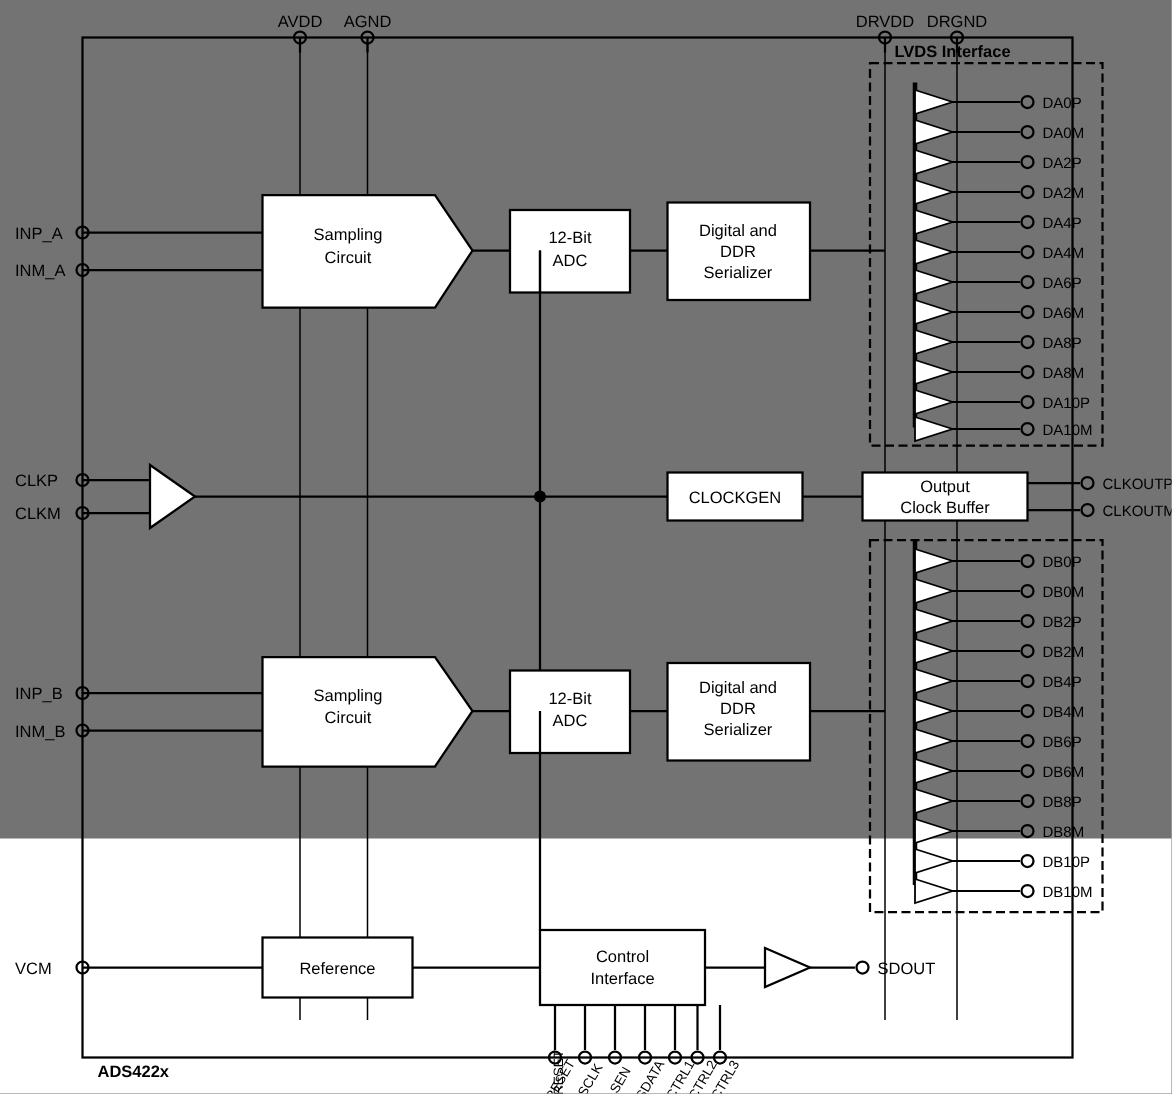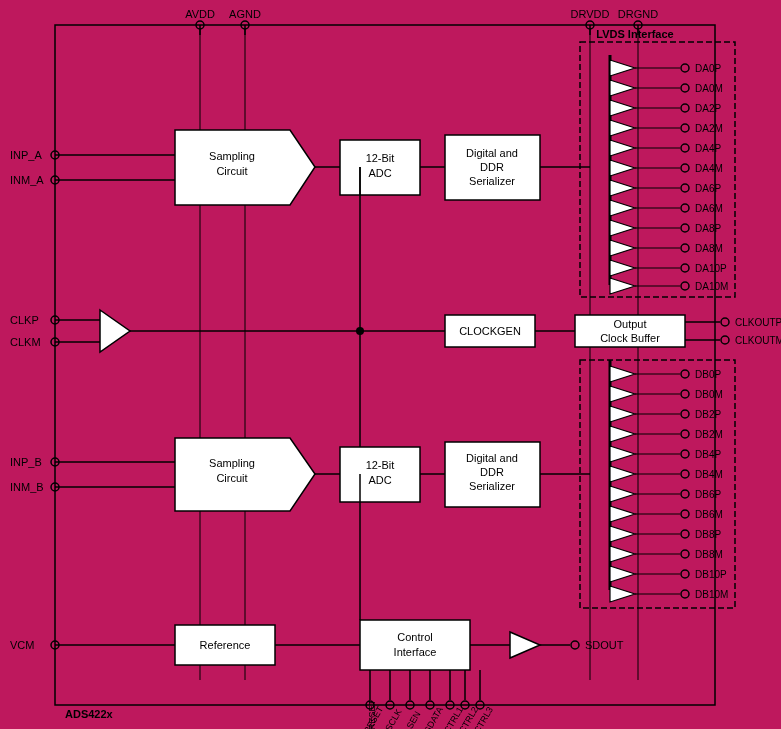--- a/index.html
+++ b/index.html
@@ -8,22 +8,22 @@
       font-family: Arial, sans-serif;
       font-size: 11px;
       width: 781px;
       height: 729px;
       overflow: hidden;
       position: relative;
     }
     .diagram-container {
       position: relative;
       width: 781px;
-      height: 729px;
-      background: #be185d;
+      height: 559px;
+      background: #737373;
     }
     svg {
       position: absolute;
       top: 0; left: 0;
       width: 781px;
       height: 729px;
     }
     
   </style>
 </head>

